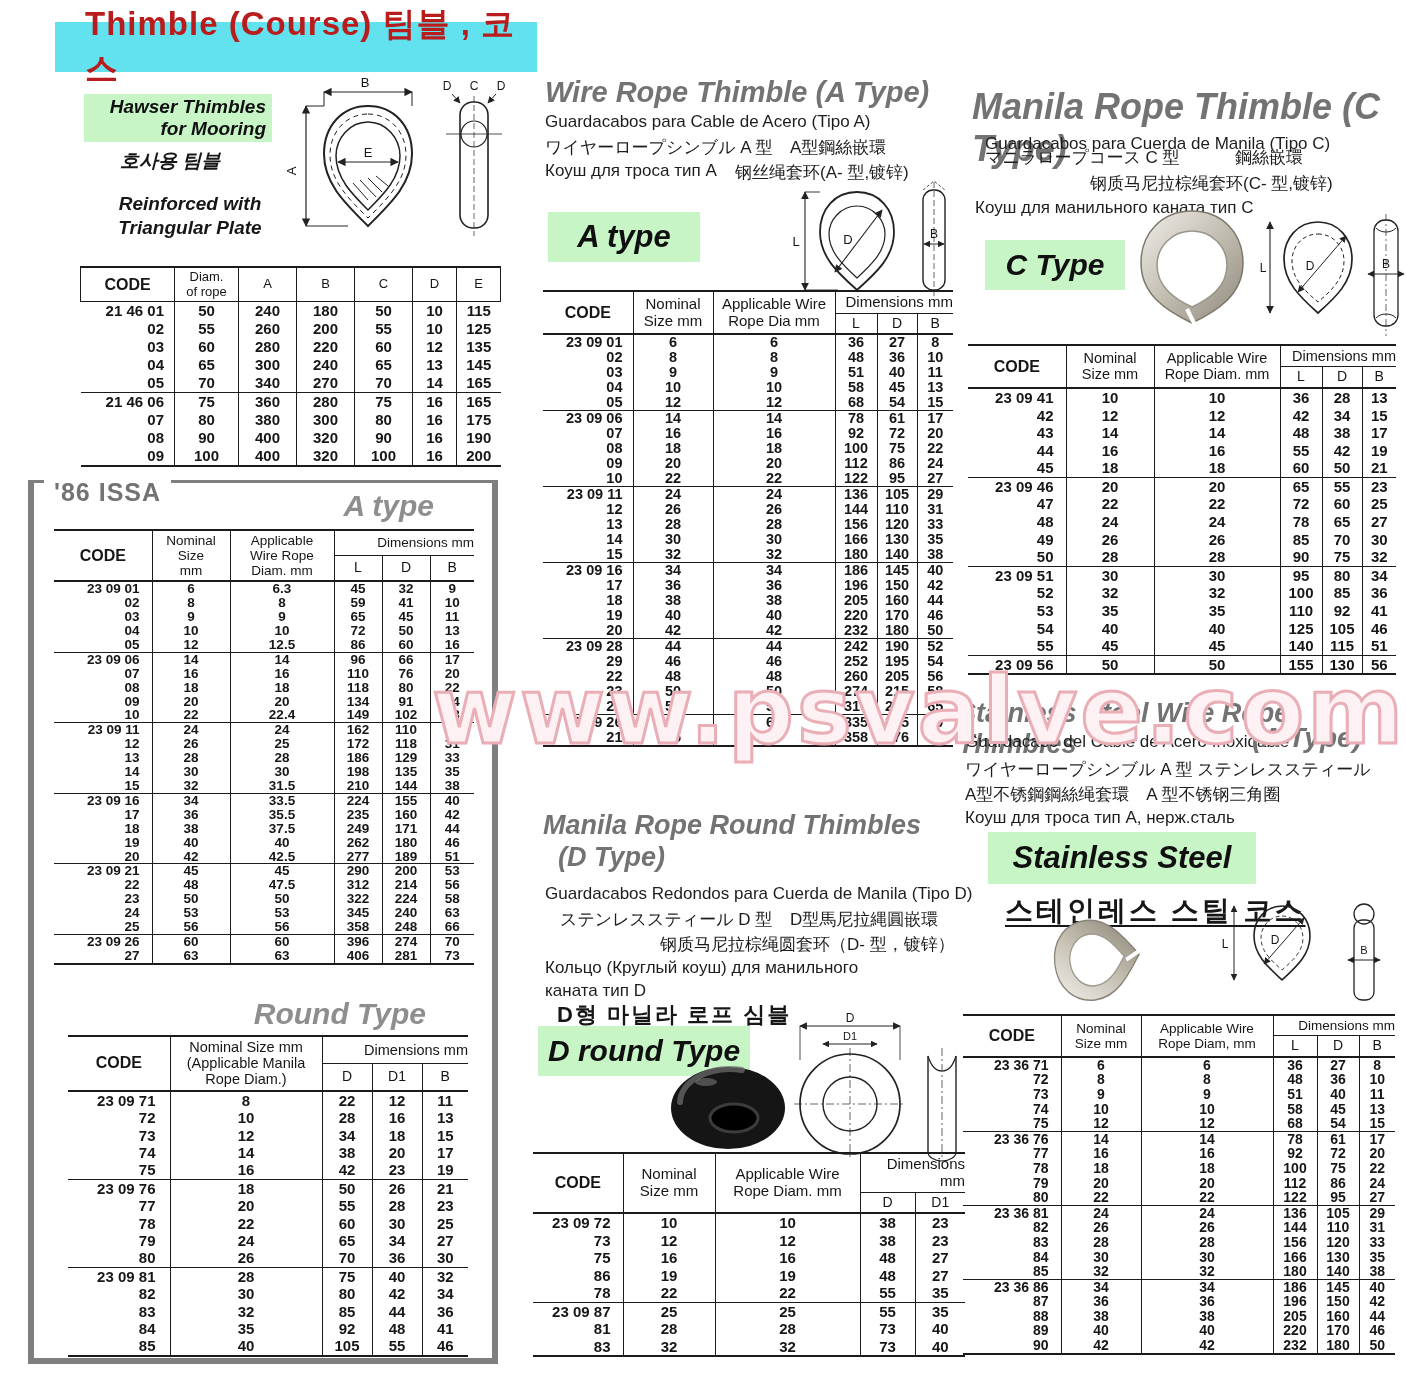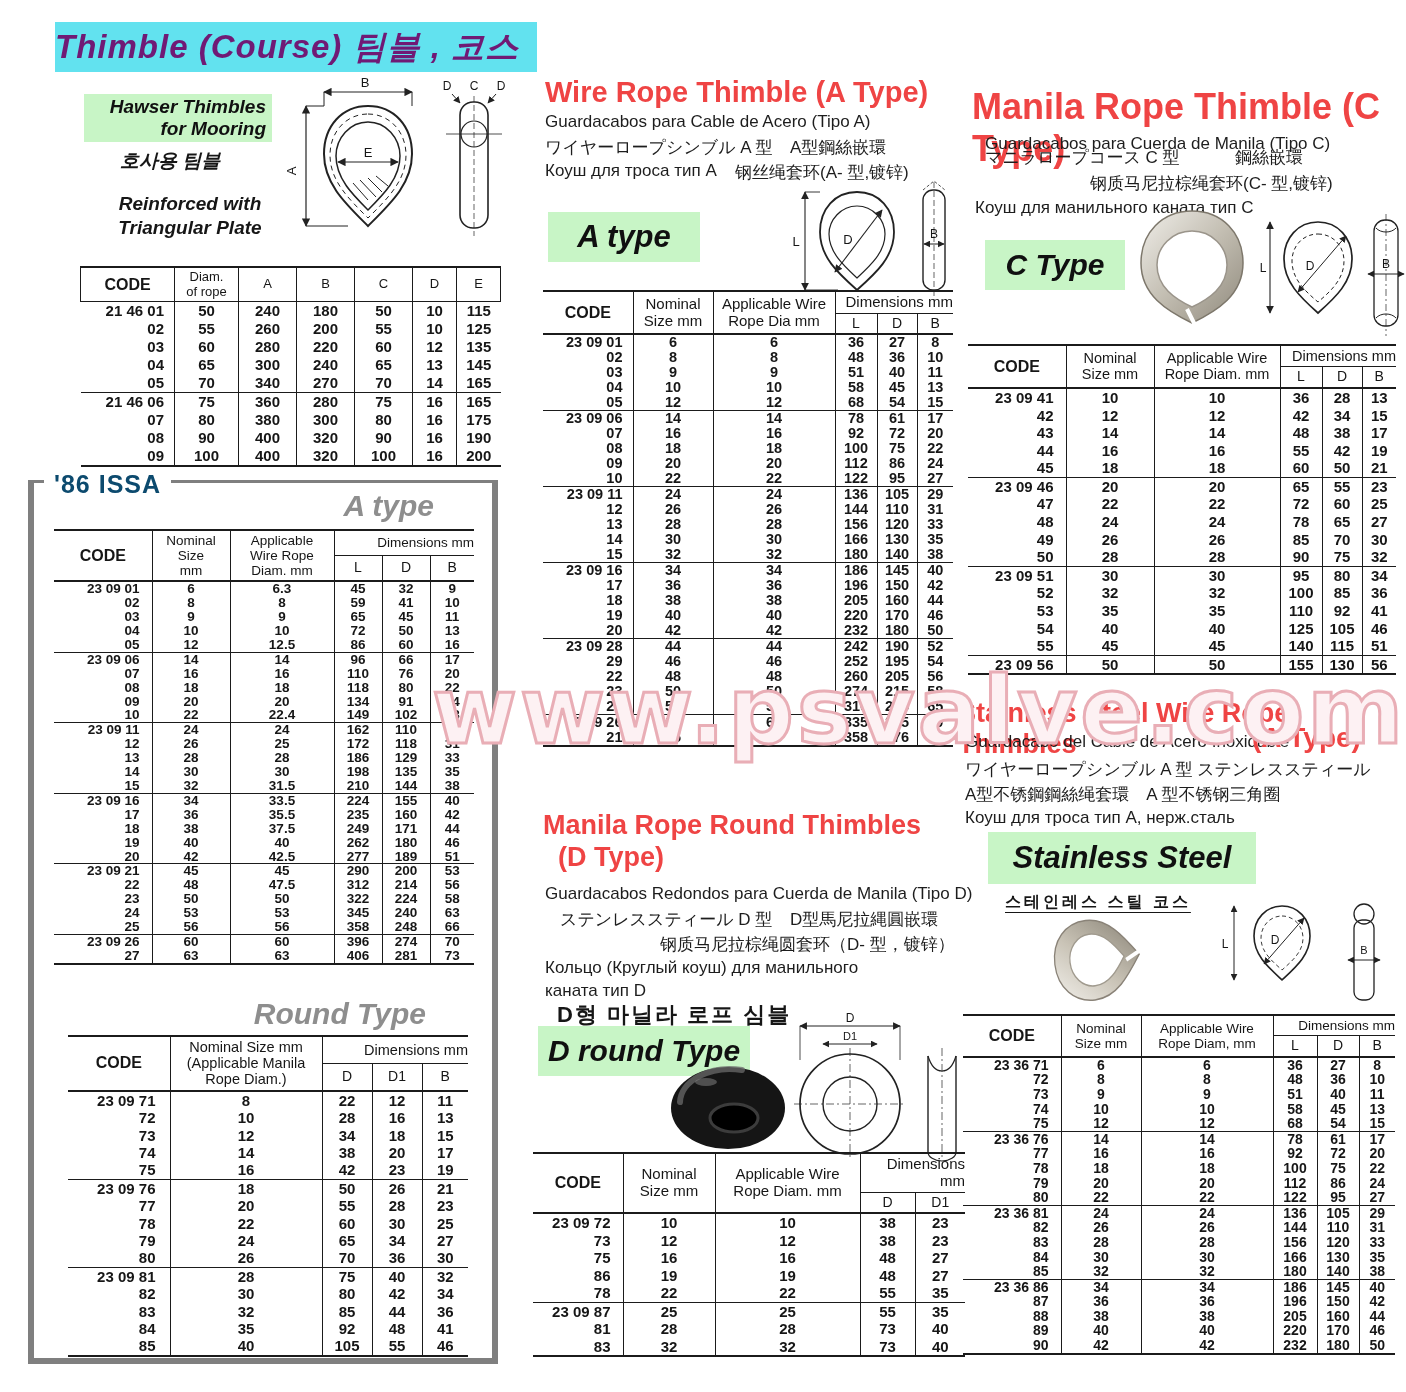--- a/index.html
+++ b/index.html
@@ -3,28 +3,28 @@
 <meta charset="utf-8">
 <style>
   html,body{margin:0;padding:0;}
   body{width:1406px;height:1392px;position:relative;background:#ffffff;
        font-family:"Liberation Sans",sans-serif;color:#161616;overflow:hidden;}
   .abs{position:absolute;}
   .b{font-weight:bold;}
   .i{font-style:italic;}
   .pre{white-space:pre-line;}
   .banner{background:#62e2ef;display:flex;align-items:center;}
-  .banner .txt{font-size:33px;font-weight:bold;font-style:italic;color:#701a75;letter-spacing:1px;}
+  .banner .txt{font-size:33px;font-weight:bold;color:#b91c1c;padding-left:30px;letter-spacing:1px;}
   .badge{background:#c8f5c6;display:flex;align-items:center;justify-content:center;
          font-weight:bold;font-style:italic;color:#101010;}
-  .title{font-weight:bold;color:#ef4444;}
+  .title{font-weight:bold;font-style:italic;color:#737373;}
   .sub{font-size:17px;color:#1d1d1d;white-space:nowrap;}
   .grayhead{color:#8e8e8e;font-weight:bold;font-style:italic;}
   .issa-box{border:6px solid #7f7f7f;border-top-width:3px;box-sizing:border-box;}
-  .issa-label{background:#ffffff;padding:4px 10px;font-size:25px;font-weight:bold;color:#0c4a6e;line-height:26px;letter-spacing:1px;}
+  .issa-label{background:#ffffff;padding:12px 10px;font-size:25px;font-weight:bold;color:#737373;line-height:26px;letter-spacing:1px;}
   
   table.ct{border-collapse:collapse;table-layout:fixed;
            border-top:2px solid #1b1b1b;border-bottom:2px solid #1b1b1b;}
   .ct th{font-weight:normal;vertical-align:middle;text-align:center;
          border-bottom:2px solid #1b1b1b;padding:2px 0;line-height:1.12;color:#161616;}
   .ct th.dimh{border-bottom:1.6px solid #1b1b1b;text-align:right;}
   .ct td{text-align:center;font-weight:bold;padding:0;color:#161616;}
   .ct td:first-child{text-align:right;}
   .ct .vl{border-left:1.6px solid #1b1b1b;}
   .ct tbody tr.gs td{border-top:1.8px solid #1b1b1b;}
@@ -1195,21 +1195,21 @@
     </tbody>
 </table>
 
 <div class="abs title" style="left:958px;top:698px;font-size:27px;">Stainless Steel Wire Rope Thimbles</div>
 <div class="abs sub" style="left:965px;top:732px;">Guardacabo del Cable de Acero Inoxidable</div>
 <div class="abs title" style="left:1252px;top:722px;font-size:28px;">(A Type)</div>
 <div class="abs sub" style="left:965px;top:758px;">ワイヤーロープシンブル A 型 ステンレススティール</div>
 <div class="abs sub" style="left:965px;top:783px;">A型不锈鋼鋼絲绳套環　A 型不锈钢三角圈</div>
 <div class="abs sub" style="left:965px;top:808px;">Коуш для троса тип A, нерж.сталь</div>
 <div class="abs badge" style="left:988px;top:832px;width:268px;height:52px;font-size:31px;">Stainless Steel</div>
-<div class="abs b" style="left:1005px;top:892px;font-size:16px;letter-spacing:3px;text-decoration:underline;text-underline-offset:5px;">스테인레스 스틸 코스</div>
+<div class="abs b" style="left:1005px;top:892px;font-size:28px;letter-spacing:3px;text-decoration:underline;text-underline-offset:5px;">스테인레스 스틸 코스</div>
 
 <svg class="abs" style="left:1000px;top:908px;" width="185" height="100" viewBox="0 0 185 100">
   <defs>
     <linearGradient id="met2" x1="0" y1="0" x2="1" y2="1">
       <stop offset="0" stop-color="#f2f0eb"></stop>
         <stop offset="0.45" stop-color="#c9c3b6"></stop>
         <stop offset="1" stop-color="#857f72"></stop>
     </linearGradient>
   </defs>
   <g transform="translate(92,52) rotate(-97) scale(1,0.85)">

